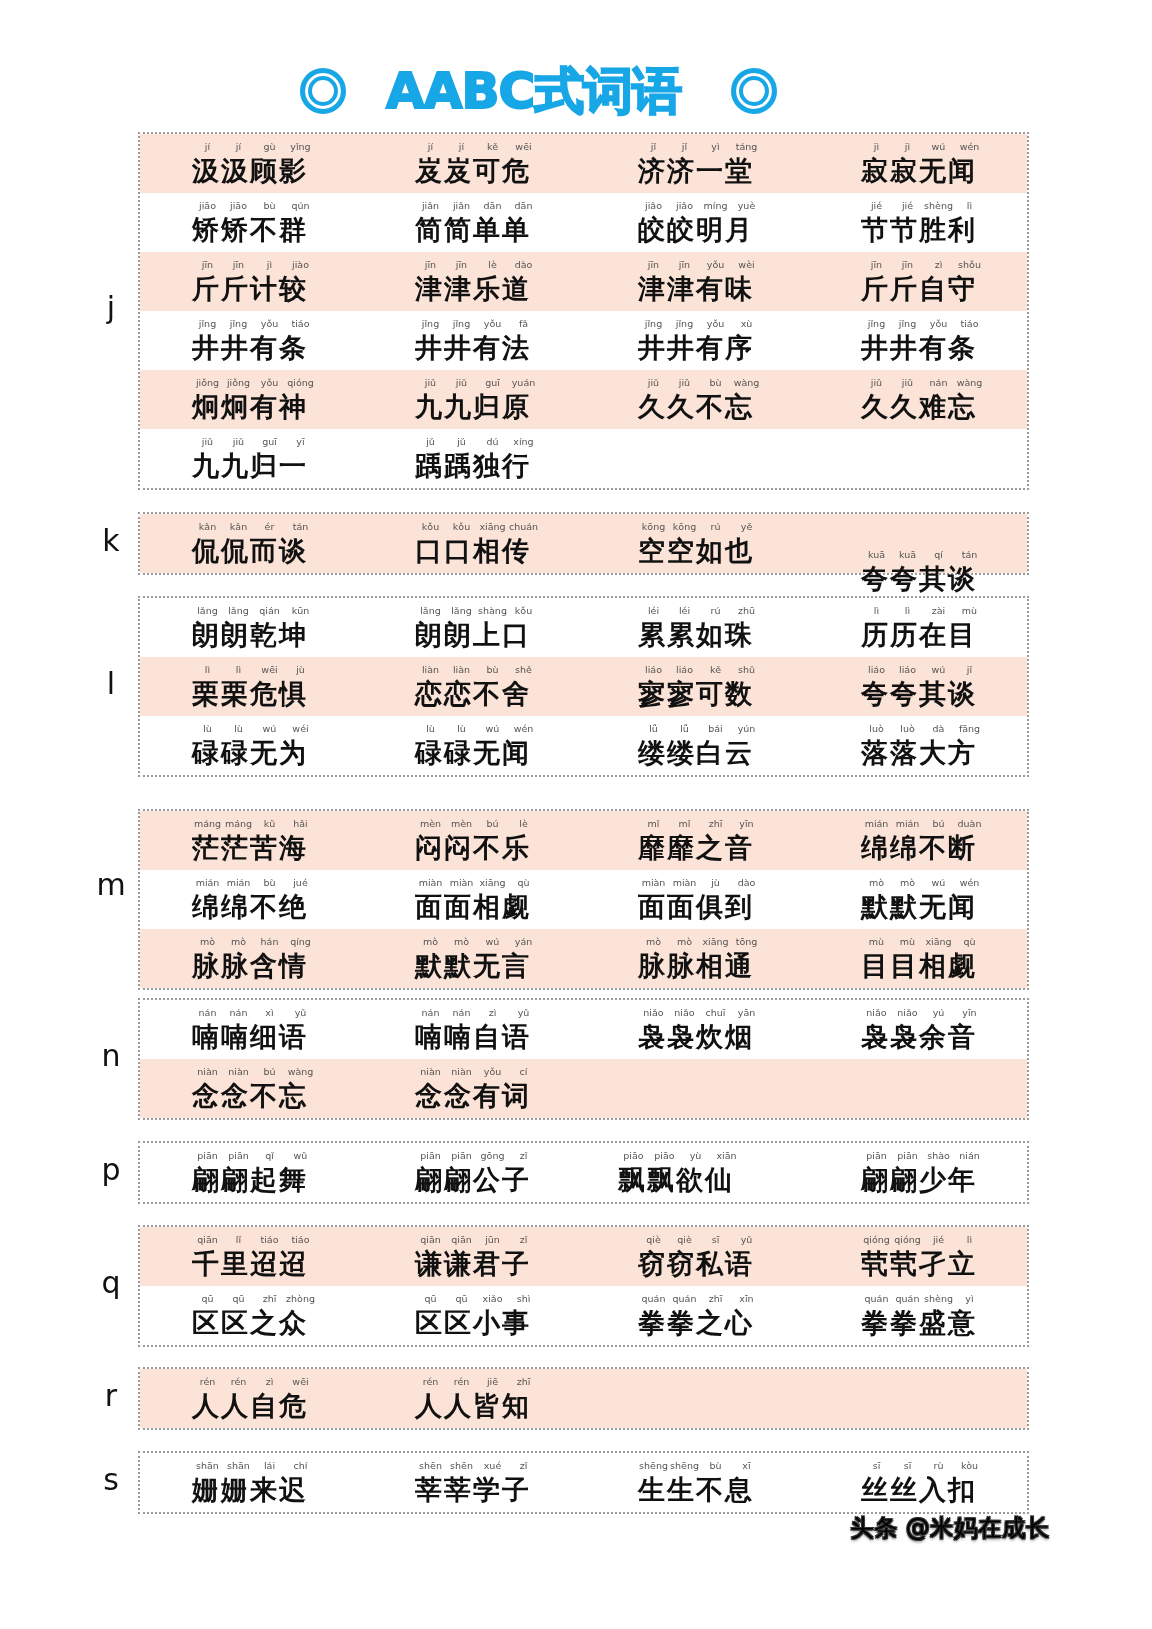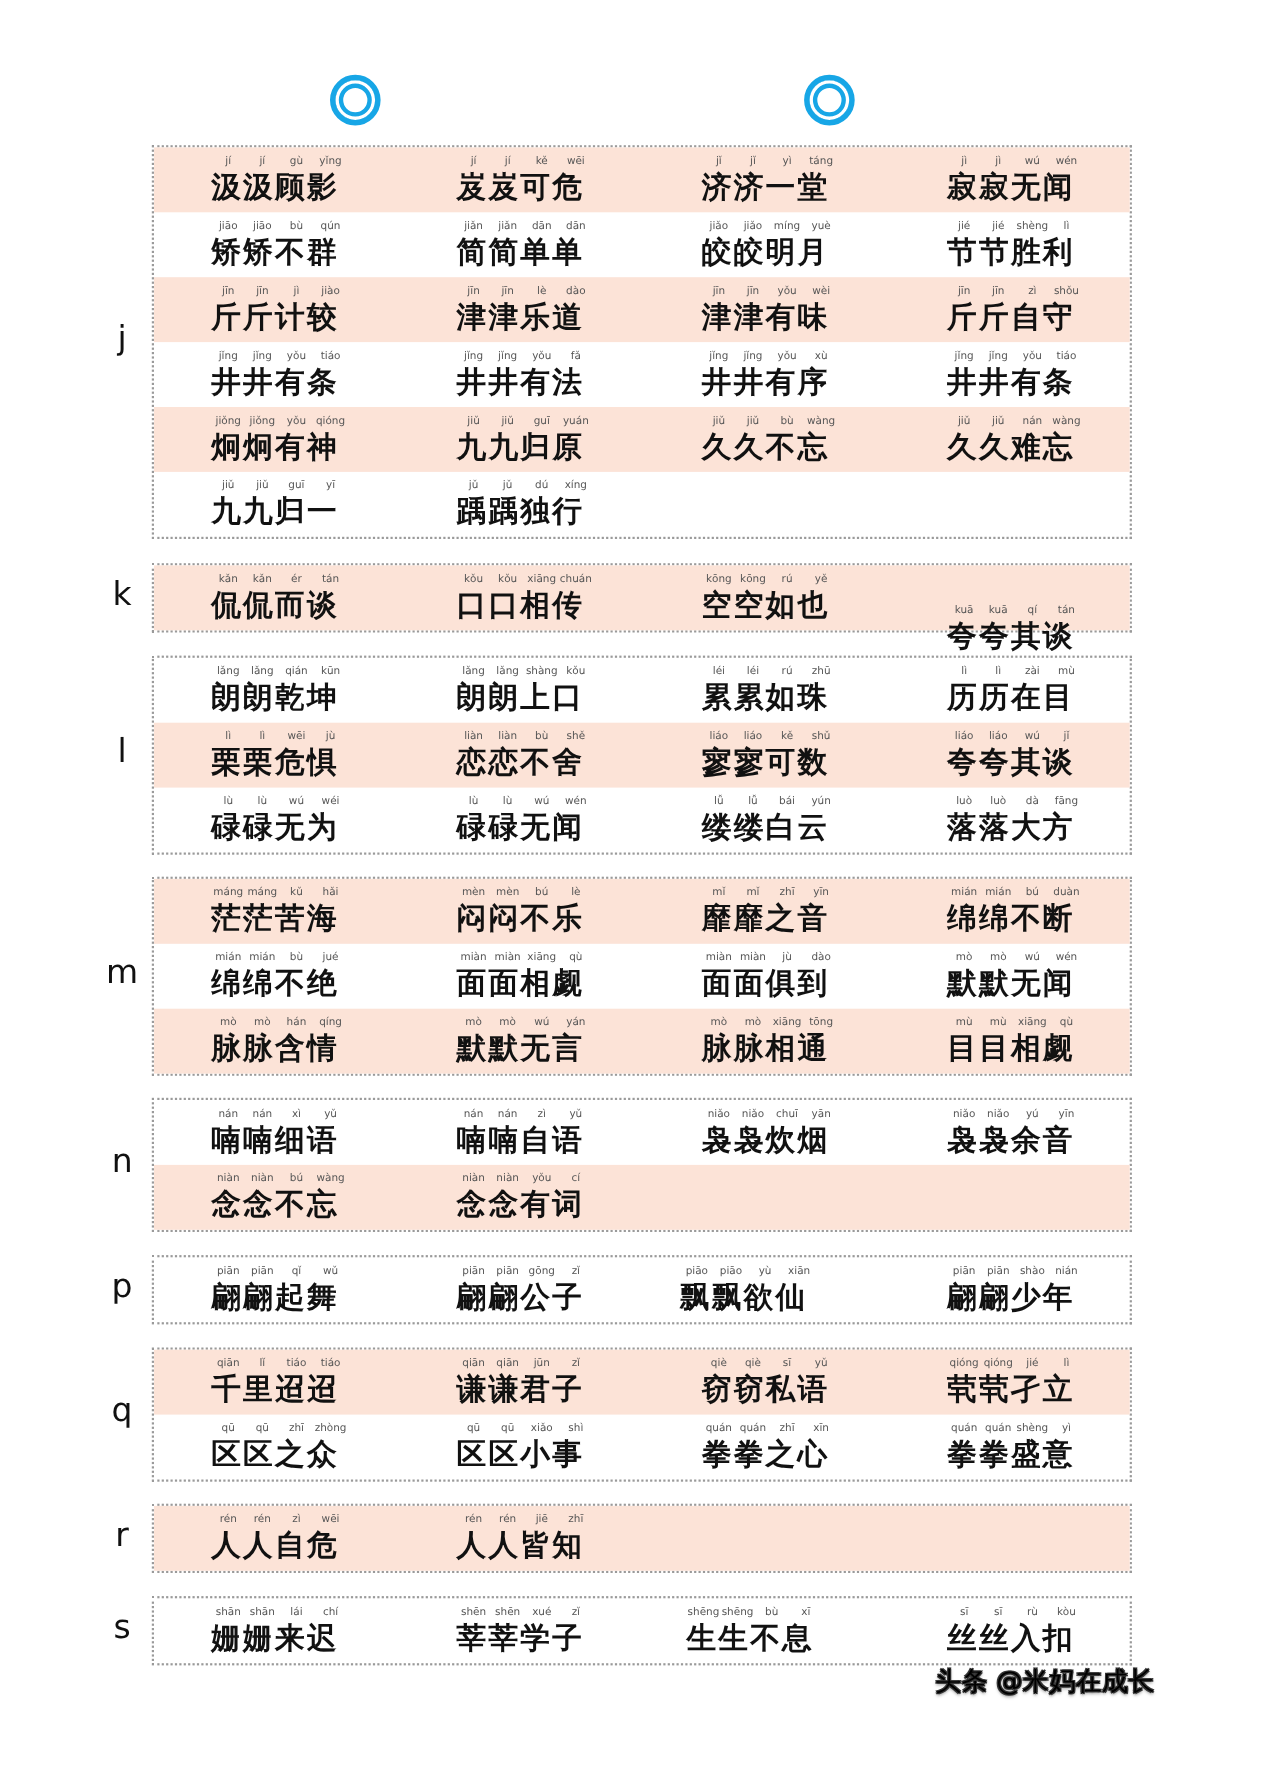--- a/index.html
+++ b/index.html
@@ -46,20 +46,21 @@
     position:absolute; left:850px; top:1512px;
     font-family: "DejaVu Sans", sans-serif; font-size:24px; color:#000000;
     text-shadow: 1px 1px 0 #333, -1px -1px 0 #333, 1px -1px 0 #333, -1px 1px 0 #333, 0 2px 3px #666;
   }
 </style>
 </head>
 <body>
 
 <div class="title-wrap">
   <div class="ring left"></div>
+  <div class="title">AABC式词语</div>
   <div class="ring right"></div>
 </div>
 
 <div id="groups">
     <div class="group" style="top: 132px;">
       <div class="letter" style="top: 158px;">j</div>
       <div class="box" style="top: 0px; height: 358px;">
         <div class="row pink">
           <div class="cell" style="left: 52px;">
             <div class="py">
@@ -429,21 +430,21 @@
               <span>dà</span>
               <span>fāng</span>
             </div>
             <div class="hz">落落大方</div>
           </div>
         </div>
       </div>
     </div>
     <div class="group" style="top: 797px;">
       <div class="letter" style="top: 69.5px;">m</div>
-      <div class="box" style="top: 0px; height: 181px;">
+      <div class="box" style="top: 12px; height: 181px;">
         <div class="row pink">
           <div class="cell" style="left: 52px;">
             <div class="py">
               <span>máng</span>
               <span>máng</span>
               <span>kǔ</span>
               <span>hǎi</span>
             </div>
             <div class="hz">茫茫苦海</div>
           </div>
@@ -780,21 +781,21 @@
           </div>
           <div class="cell" style="left: 275px;">
             <div class="py">
               <span>shēn</span>
               <span>shēn</span>
               <span>xué</span>
               <span>zǐ</span>
             </div>
             <div class="hz">莘莘学子</div>
           </div>
-          <div class="cell" style="left: 484px;">
+          <div class="cell" style="left: 498px;">
             <div class="py">
               <span>shēng</span>
               <span>shēng</span>
               <span>bù</span>
               <span>xī</span>
             </div>
             <div class="hz">生生不息</div>
           </div>
           <div class="cell" style="left: 721px;">
             <div class="py">

